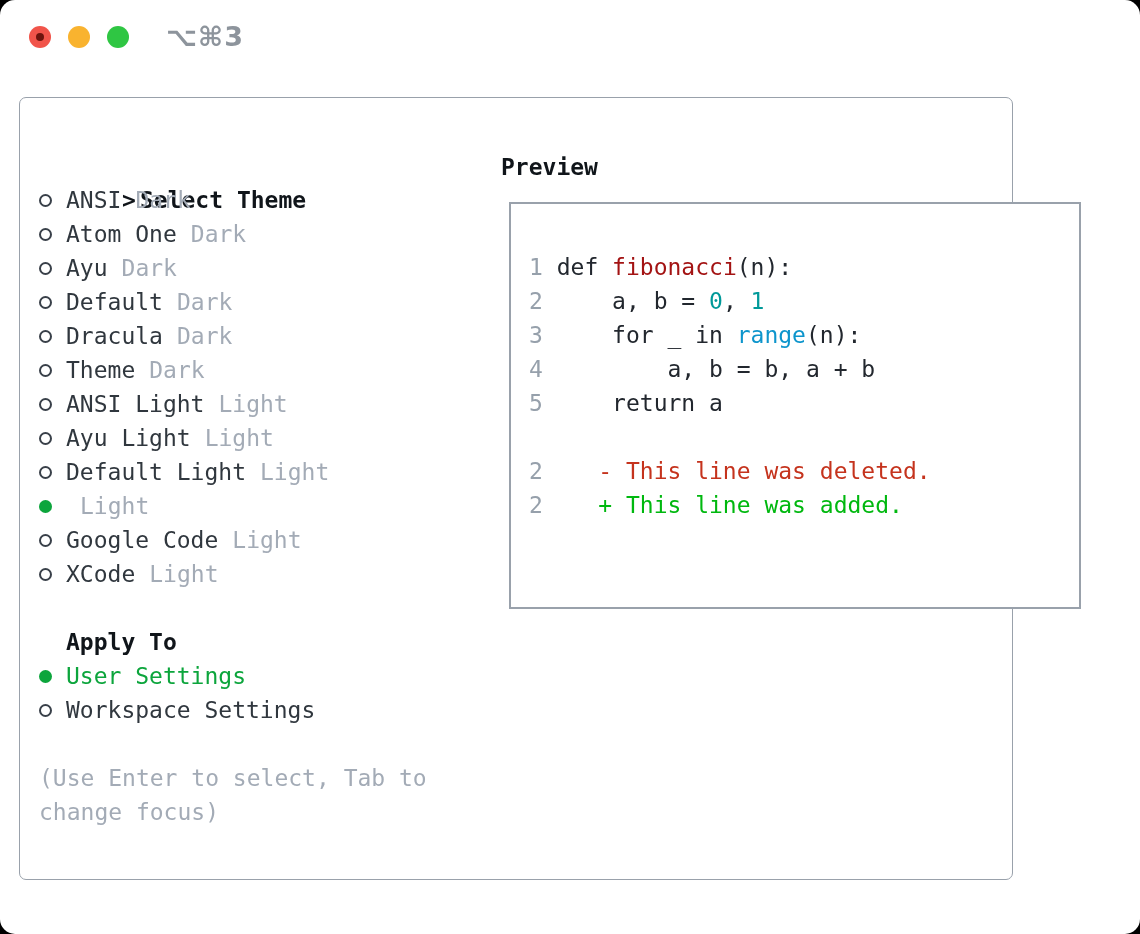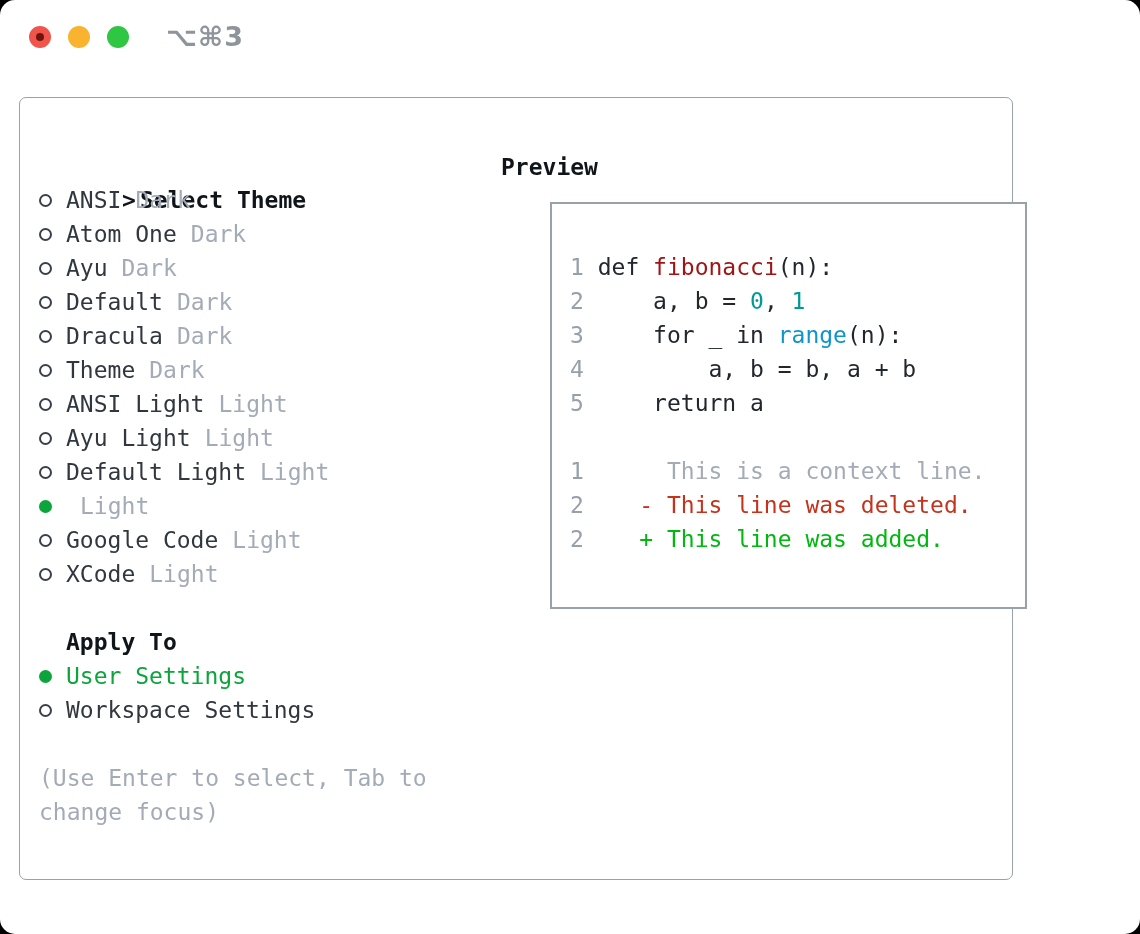--- a/index.html
+++ b/index.html
@@ -44,23 +44,23 @@
   }
   .radio.filled{border:none;background:var(--accent,#0ca53c);}
   .tname{color:#30373e;}
   .tname.sel{color:var(--accent,#0ca53c);}
   .tvariant{color:var(--muted,#a3abb6);margin-left:14px;}
   #apply-header{left:46px;top:527px;}
   .help-text{position:absolute;left:19px;top:663px;color:var(--muted,#a3abb6);white-space:pre;}
   
   #preview-header{left:481px;top:52px;}
   .preview-box{
-    position:absolute;left:489px;top:104px;width:477px;height:407px;
+    position:absolute;left:489px;top:104px;width:572px;height:407px;
     border:2px solid #99a1ab;box-sizing:border-box;background:#fff;
-    padding:46px 0 0 18px;overflow:hidden;margin-left:41px;
+    padding:46px 0 0 18px;overflow:hidden;
   }
   .code-line{white-space:pre;height:34px;line-height:34px;font-size:23px;}
   .ln{color:var(--lnum,#96a0ab);}
 </style>
 </head>
 <body>
 
 <div class="window">
 
   <div class="titlebar">
@@ -157,19 +157,18 @@
 
     <div class="panel-header mono" id="preview-header">Preview</div>
 
     <div class="preview-box" id="preview-box">
         <div class="code-line"><span class="ln">1</span><span style="color: rgb(34, 39, 46);"> def </span><span style="color: rgb(163, 19, 19);">fibonacci</span><span style="color: rgb(34, 39, 46);">(n):</span></div>
         <div class="code-line"><span class="ln">2</span><span style="color: rgb(34, 39, 46);">     a, b = </span><span style="color: rgb(0, 153, 153);">0</span><span style="color: rgb(34, 39, 46);">, </span><span style="color: rgb(0, 153, 153);">1</span></div>
         <div class="code-line"><span class="ln">3</span><span style="color: rgb(34, 39, 46);">     for _ in </span><span style="color: rgb(13, 149, 204);">range</span><span style="color: rgb(34, 39, 46);">(n):</span></div>
         <div class="code-line"><span class="ln">4</span><span style="color: rgb(34, 39, 46);">         a, b = b, a + b</span></div>
         <div class="code-line"><span class="ln">5</span><span style="color: rgb(34, 39, 46);">     return a</span></div>
         <div class="code-line"><span class="ln"></span></div>
-        <div class="code-line"><span class="ln">1</span><span style="color: rgb(163, 171, 182);">      This is a context line.</span></div>
         <div class="code-line"><span class="ln">2</span><span style="color: rgb(197, 51, 29);">    - This line was deleted.</span></div>
         <div class="code-line"><span class="ln">2</span><span style="color: rgb(0, 184, 15);">    + This line was added.</span></div>
       </div>
 
   </div>
 </div>
 
 </body></html>

